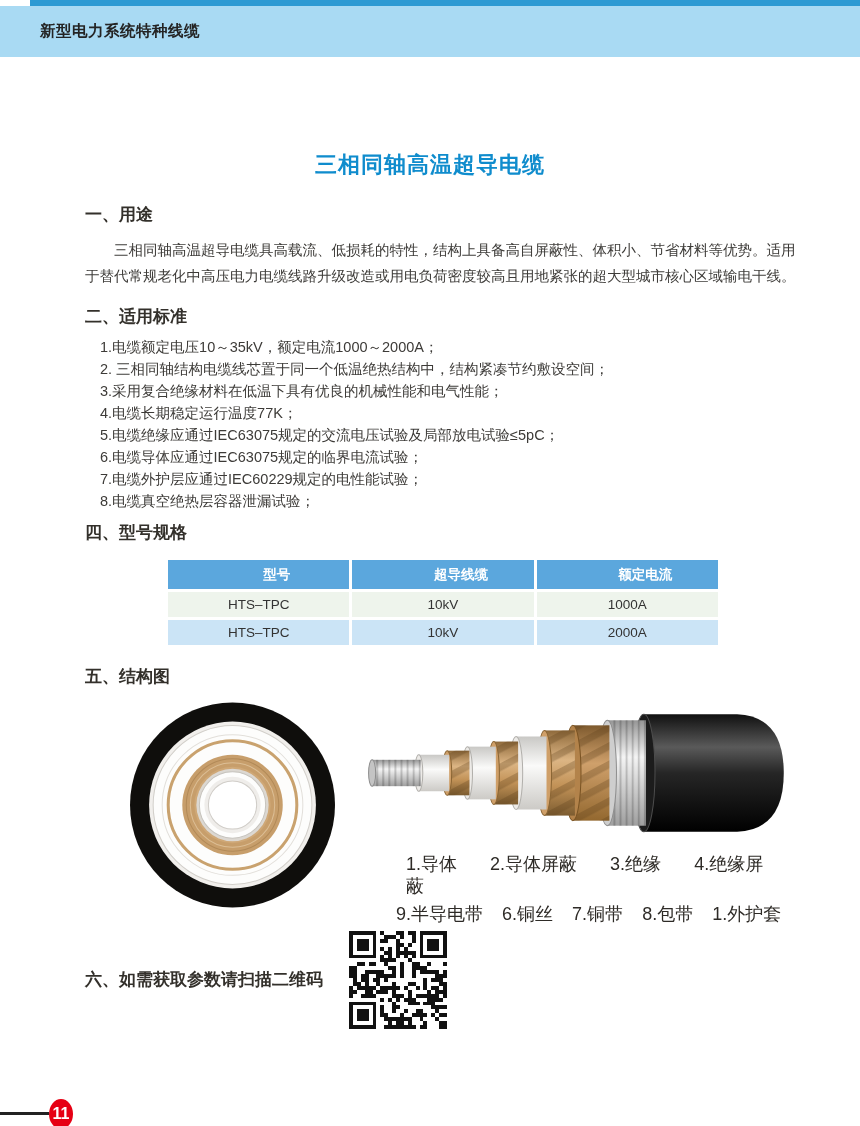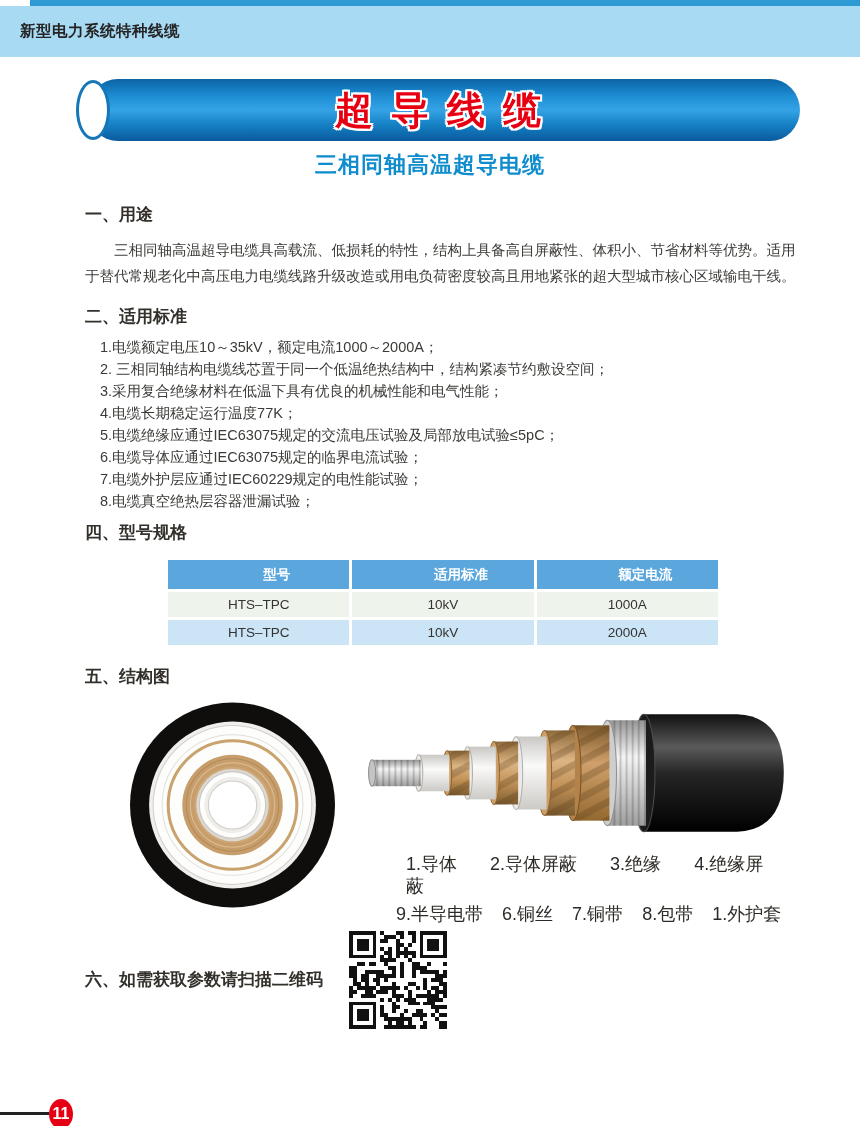--- a/index.html
+++ b/index.html
@@ -6,21 +6,21 @@
   .page {
     position:relative; width:860px; height:1126px; margin:0 auto;
     background:#ffffff; overflow:hidden;
     font-family:"Liberation Sans","DejaVu Sans",sans-serif;
     -webkit-font-smoothing:antialiased;
   }
   
   .top-line { position:absolute; top:0; left:30px; right:0; height:6px; background:#2d9ad3; }
   .tagline-bar {
     position:absolute; top:6px; left:0; right:0; height:51px; background:#a9daf3;
-    display:flex; align-items:center; padding-left:20px; box-sizing:border-box;
+    display:flex; align-items:center; padding-left:40px; box-sizing:border-box;
   }
   .tagline-bar span { font-size:15.5px; font-weight:bold; color:#242424; letter-spacing:0.5px; }
 
   
   .banner { position:absolute; top:79px; left:76px; width:724px; height:62px; }
   .banner-body {
     position:absolute; left:12px; right:0; top:0; bottom:0;
     border-radius:30px / 50%;
     background:linear-gradient(180deg,#0b63a6 0%,#1e8ed4 28%,#35a3e5 50%,#1580c4 74%,#0a5a9d 100%);
   }
@@ -82,25 +82,20 @@
 <body>
 
 <div class="page">
 
   <div class="top-line"></div>
 
   <header class="tagline-bar">
     <span>新型电力系统特种线缆</span>
   </header>
 
-  <div class="banner">
-    <div class="banner-body"></div>
-    <div class="banner-cap"></div>
-    <span class="banner-text">超导线缆</span>
-  </div>
 
   <h2 class="subtitle">三相同轴高温超导电缆</h2>
 
   <main class="content">
 
     <section class="sec-usage">
       <h3 class="sec">一、用途</h3>
       <p>三相同轴高温超导电缆具高载流、低损耗的特性，结构上具备高自屏蔽性、体积小、节省材料等优势。适用于替代常规老化中高压电力电缆线路升级改造或用电负荷密度较高且用地紧张的超大型城市核心区域输电干线。</p>
     </section>
 
@@ -120,21 +115,21 @@
         <li>8.电缆真空绝热层容器泄漏试验；</li>
       </ul>
     </section>
 
     <section class="sec-models">
       <h3 class="sec">四、型号规格</h3>
       <table class="spec">
         <thead>
           <tr>
             <th>型号</th>
-            <th>适用标准</th>
+            <th>超导线缆</th>
             <th>额定电流</th>
           </tr>
         </thead>
         <tbody>
           <tr class="row-a">
             <td>HTS–TPC</td>
             <td>10kV</td>
             <td>1000A</td>
           </tr>
           <tr class="row-b">

